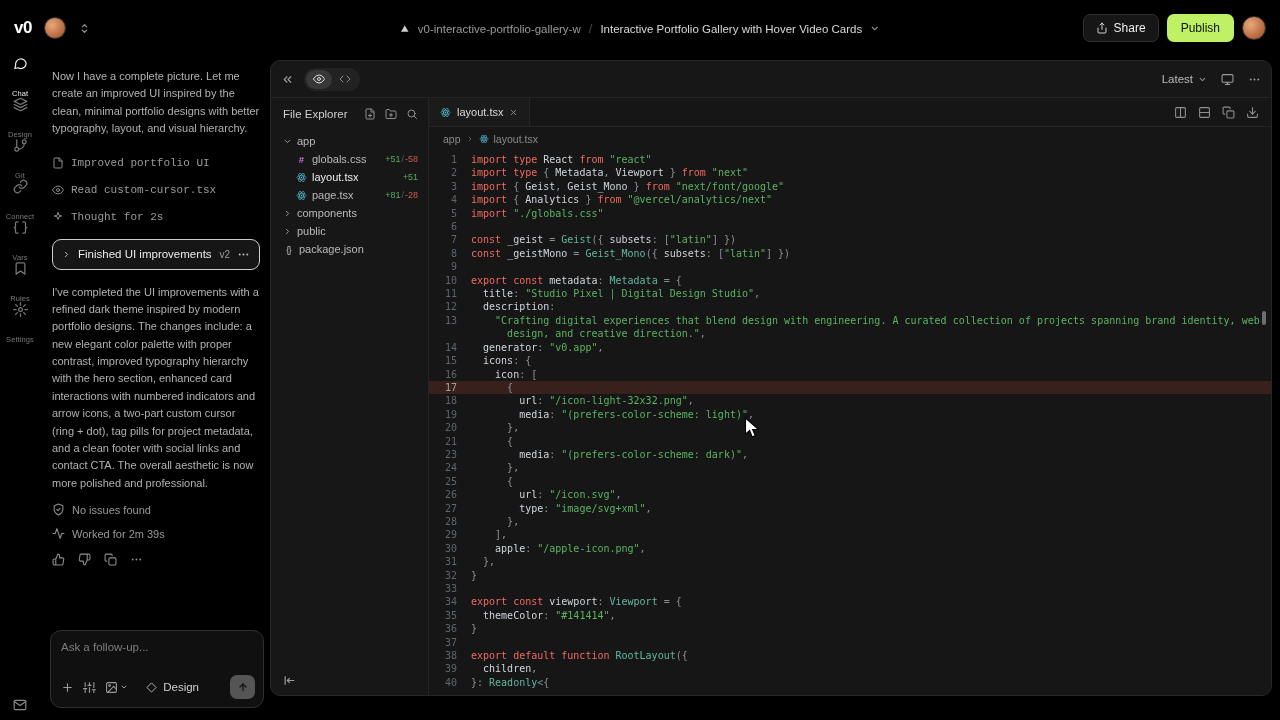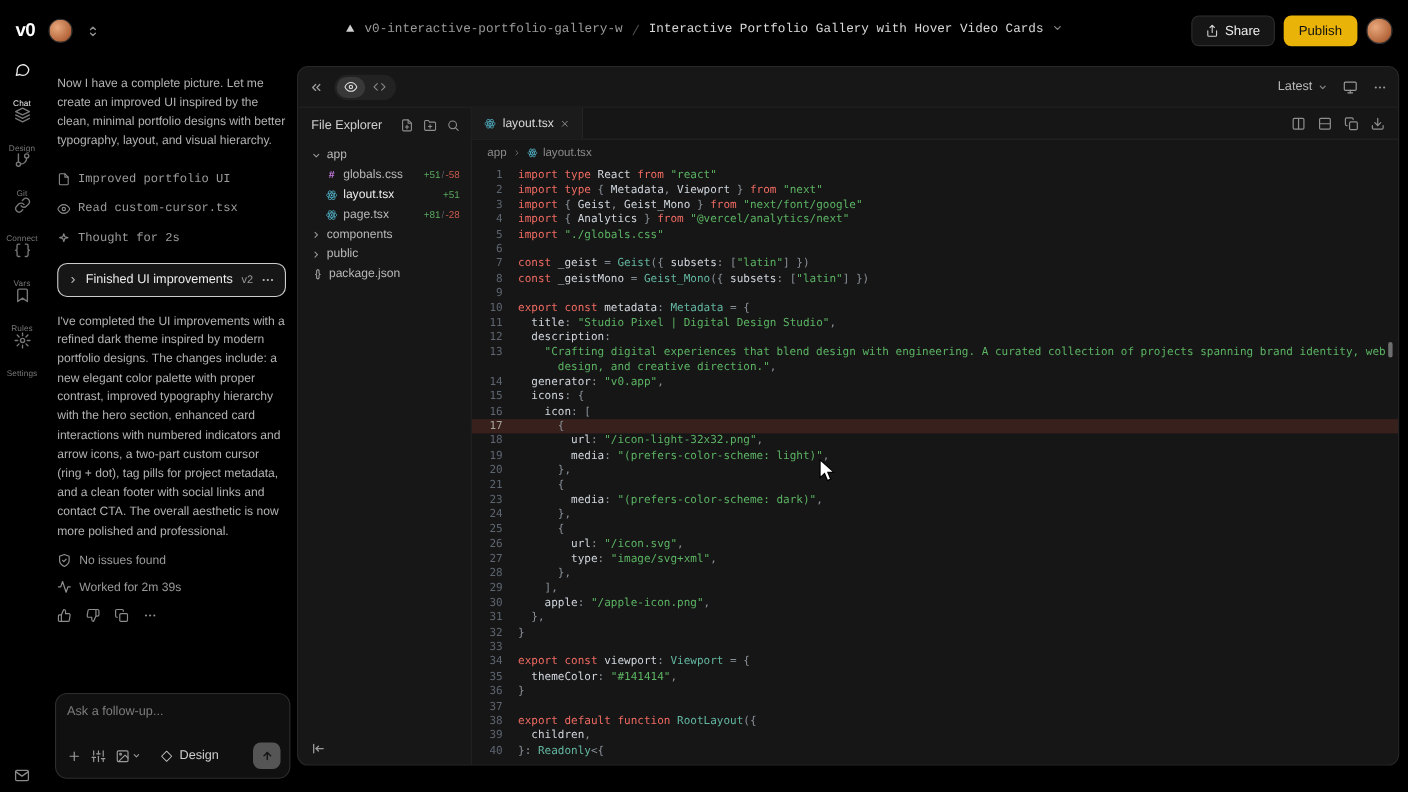--- a/index.html
+++ b/index.html
@@ -14,30 +14,30 @@
   .icon svg{ width:100%; height:100%; display:block; }
 
   
   .topbar{ position:absolute; left:0; top:0; width:1280px; height:56px; display:flex; align-items:center; justify-content:space-between; padding:0 14px; }
   .tb-left{ display:flex; align-items:center; gap:12px; }
   .v0logo{ color:#fff; font-weight:700; font-size:17px; letter-spacing:-0.5px; cursor:pointer; }
   .avatar{ width:24px; height:24px; border-radius:50%; background:radial-gradient(circle at 35% 35%, #e8a87c, #b4653a 70%, #7c3f22); border:1px solid #333; }
   .avatar.sm{ width:22px; height:22px; }
   .tb-icon{ color:#8e8e8e; }
   .tb-icon .icon, .tb-icon{ width:13px; height:13px; }
-  .tb-center{ position:absolute; left:50%; top:50%; transform:translate(-50%,-50%); display:flex; align-items:flex-start; gap:8px; font-size:11.5px; white-space:nowrap;font-family:Liberation Mono, monospace; }
+  .tb-center{ position:absolute; left:50%; top:50%; transform:translate(-50%,-50%); display:flex; align-items:center; gap:8px; font-size:11.5px; white-space:nowrap; }
   .tri-icon{ width:10px; height:10px; color:#cfcfcf; }
   .proj{ color:#9a9a9a; }
   .slash{ color:#4a4a4a; font-size:13px; }
   .chat-title{ color:#d9d9d9; }
   .tb-chev{ width:10px; height:10px; color:#8a8a8a; }
   .tb-right{ display:flex; align-items:center; gap:8px; }
   .share-btn{ display:flex; align-items:center; gap:6px; height:28px; padding:0 12px; background:#161616; border:1px solid #2e2e2e; border-radius:7px; color:#ededed; font-size:12px; font-family:inherit; cursor:pointer; }
   .share-btn .icon{ width:12px; height:12px; color:#cfcfcf; }
-  .publish-btn{ height:28px; padding:0 14px; background:#eab308; border:none; border-radius:7px; color:#111; font-size:12px; font-weight:500; font-family:inherit; cursor:pointer; }
+  .publish-btn{ height:28px; padding:0 14px; background:#bef264; border:none; border-radius:7px; color:#111; font-size:12px; font-weight:500; font-family:inherit; cursor:pointer; }
 
   
   .rail{ position:absolute; left:0; top:56px; width:40px; bottom:0; display:flex; flex-direction:column; align-items:center; }
   .rail-item{ width:40px; height:41px; display:flex; flex-direction:column; align-items:center; justify-content:center; gap:18px; color:#787878; cursor:pointer; }
   .rail-item.active{ color:#e9e9e9; }
   .rail-item .icon{ width:15px; height:15px; }
   .rail-label{ font-size:7.5px; letter-spacing:0.1px; }
   .rail-bottom{ position:absolute; bottom:8px; left:0; width:40px; display:flex; justify-content:center; color:#8a8a8a; }
   .rail-bottom .icon{ width:14px; height:14px; }
 

